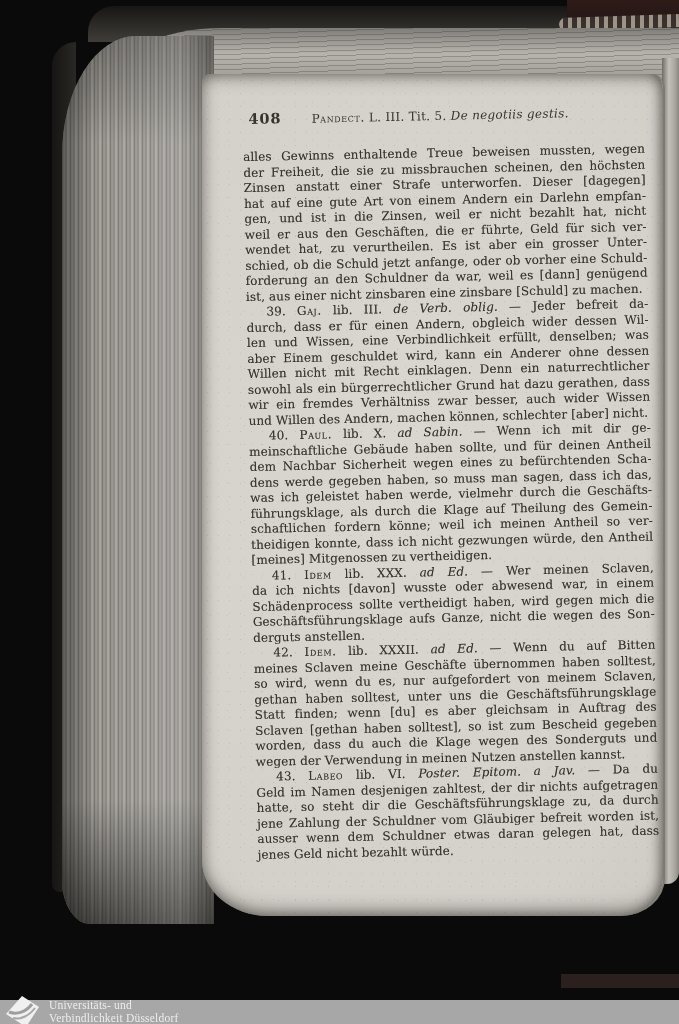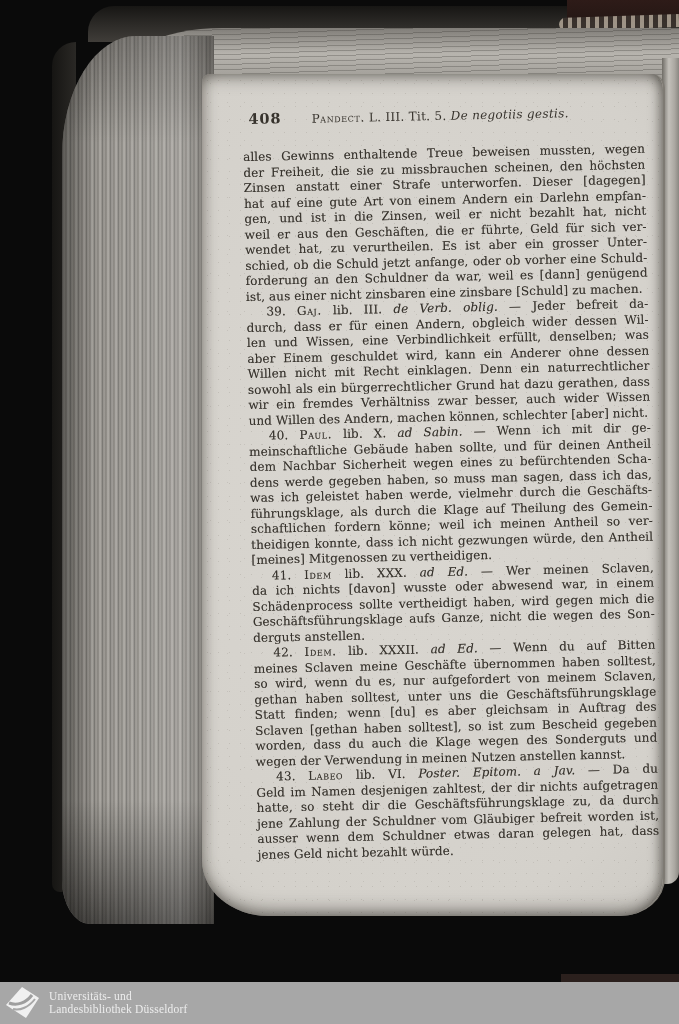--- a/index.html
+++ b/index.html
@@ -53,21 +53,21 @@
   .page-body{font-size:12px;letter-spacing:.1px;}
   .para{margin:0;}
   .line{line-height:15.5px;height:15.5px;overflow:visible;
         text-shadow:0 0 .6px rgba(55,51,45,.45);}
   .line.just{text-align:justify;text-align-last:justify;}
   .line.first{text-indent:20px;}
   .s-n{font-style:normal;}
   .s-i{font-style:italic;}
   .s-sc{font-variant:small-caps;letter-spacing:.6px;}
   
-  .watermark-bar{position:absolute;left:0;right:0;bottom:0;height:42px;
+  .watermark-bar{position:absolute;left:0;right:0;bottom:0;height:24px;
     background:var(--band,#a7a7a7);display:flex;align-items:center;}
   .logo{width:36px;height:32px;margin-left:5px;flex:none;}
   .wm-text{margin-left:8px;color:var(--bandtext,#ededed);
     font-family:"Liberation Serif","DejaVu Serif",serif;
     font-size:11.5px;line-height:13.5px;letter-spacing:.2px;}
 </style>
 </head>
 <body>
 
 <div class="stage" style="--bg: #0a0a0a; --paper: #dad7d1; --ink: #37332d; --band: #a7a7a7; --bandtext: #ededed;">
@@ -151,16 +151,16 @@
   <div class="corner-dark-bottom"></div>
 
   <div class="watermark-bar">
     <svg class="logo" viewBox="0 0 36 32" aria-hidden="true">
       <path d="M17 0 L34 11 L21 31 L1 18 Z" fill="#f0f0f0"></path>
       <path d="M4 16 C12 19 21 16 27 8" stroke="#9e9e9e" stroke-width="3" fill="none"></path>
       <path d="M8 22 C15 24 24 20 30 12" stroke="#a7a7a7" stroke-width="2" fill="none"></path>
     </svg>
     <div class="wm-text">
       <div>Universitäts- und</div>
-      <div>Landesbibliothek Düsseldorf</div>
+      <div>Verbindlichkeit Düsseldorf</div>
     </div>
   </div>
 </div>
 
 </body></html>

